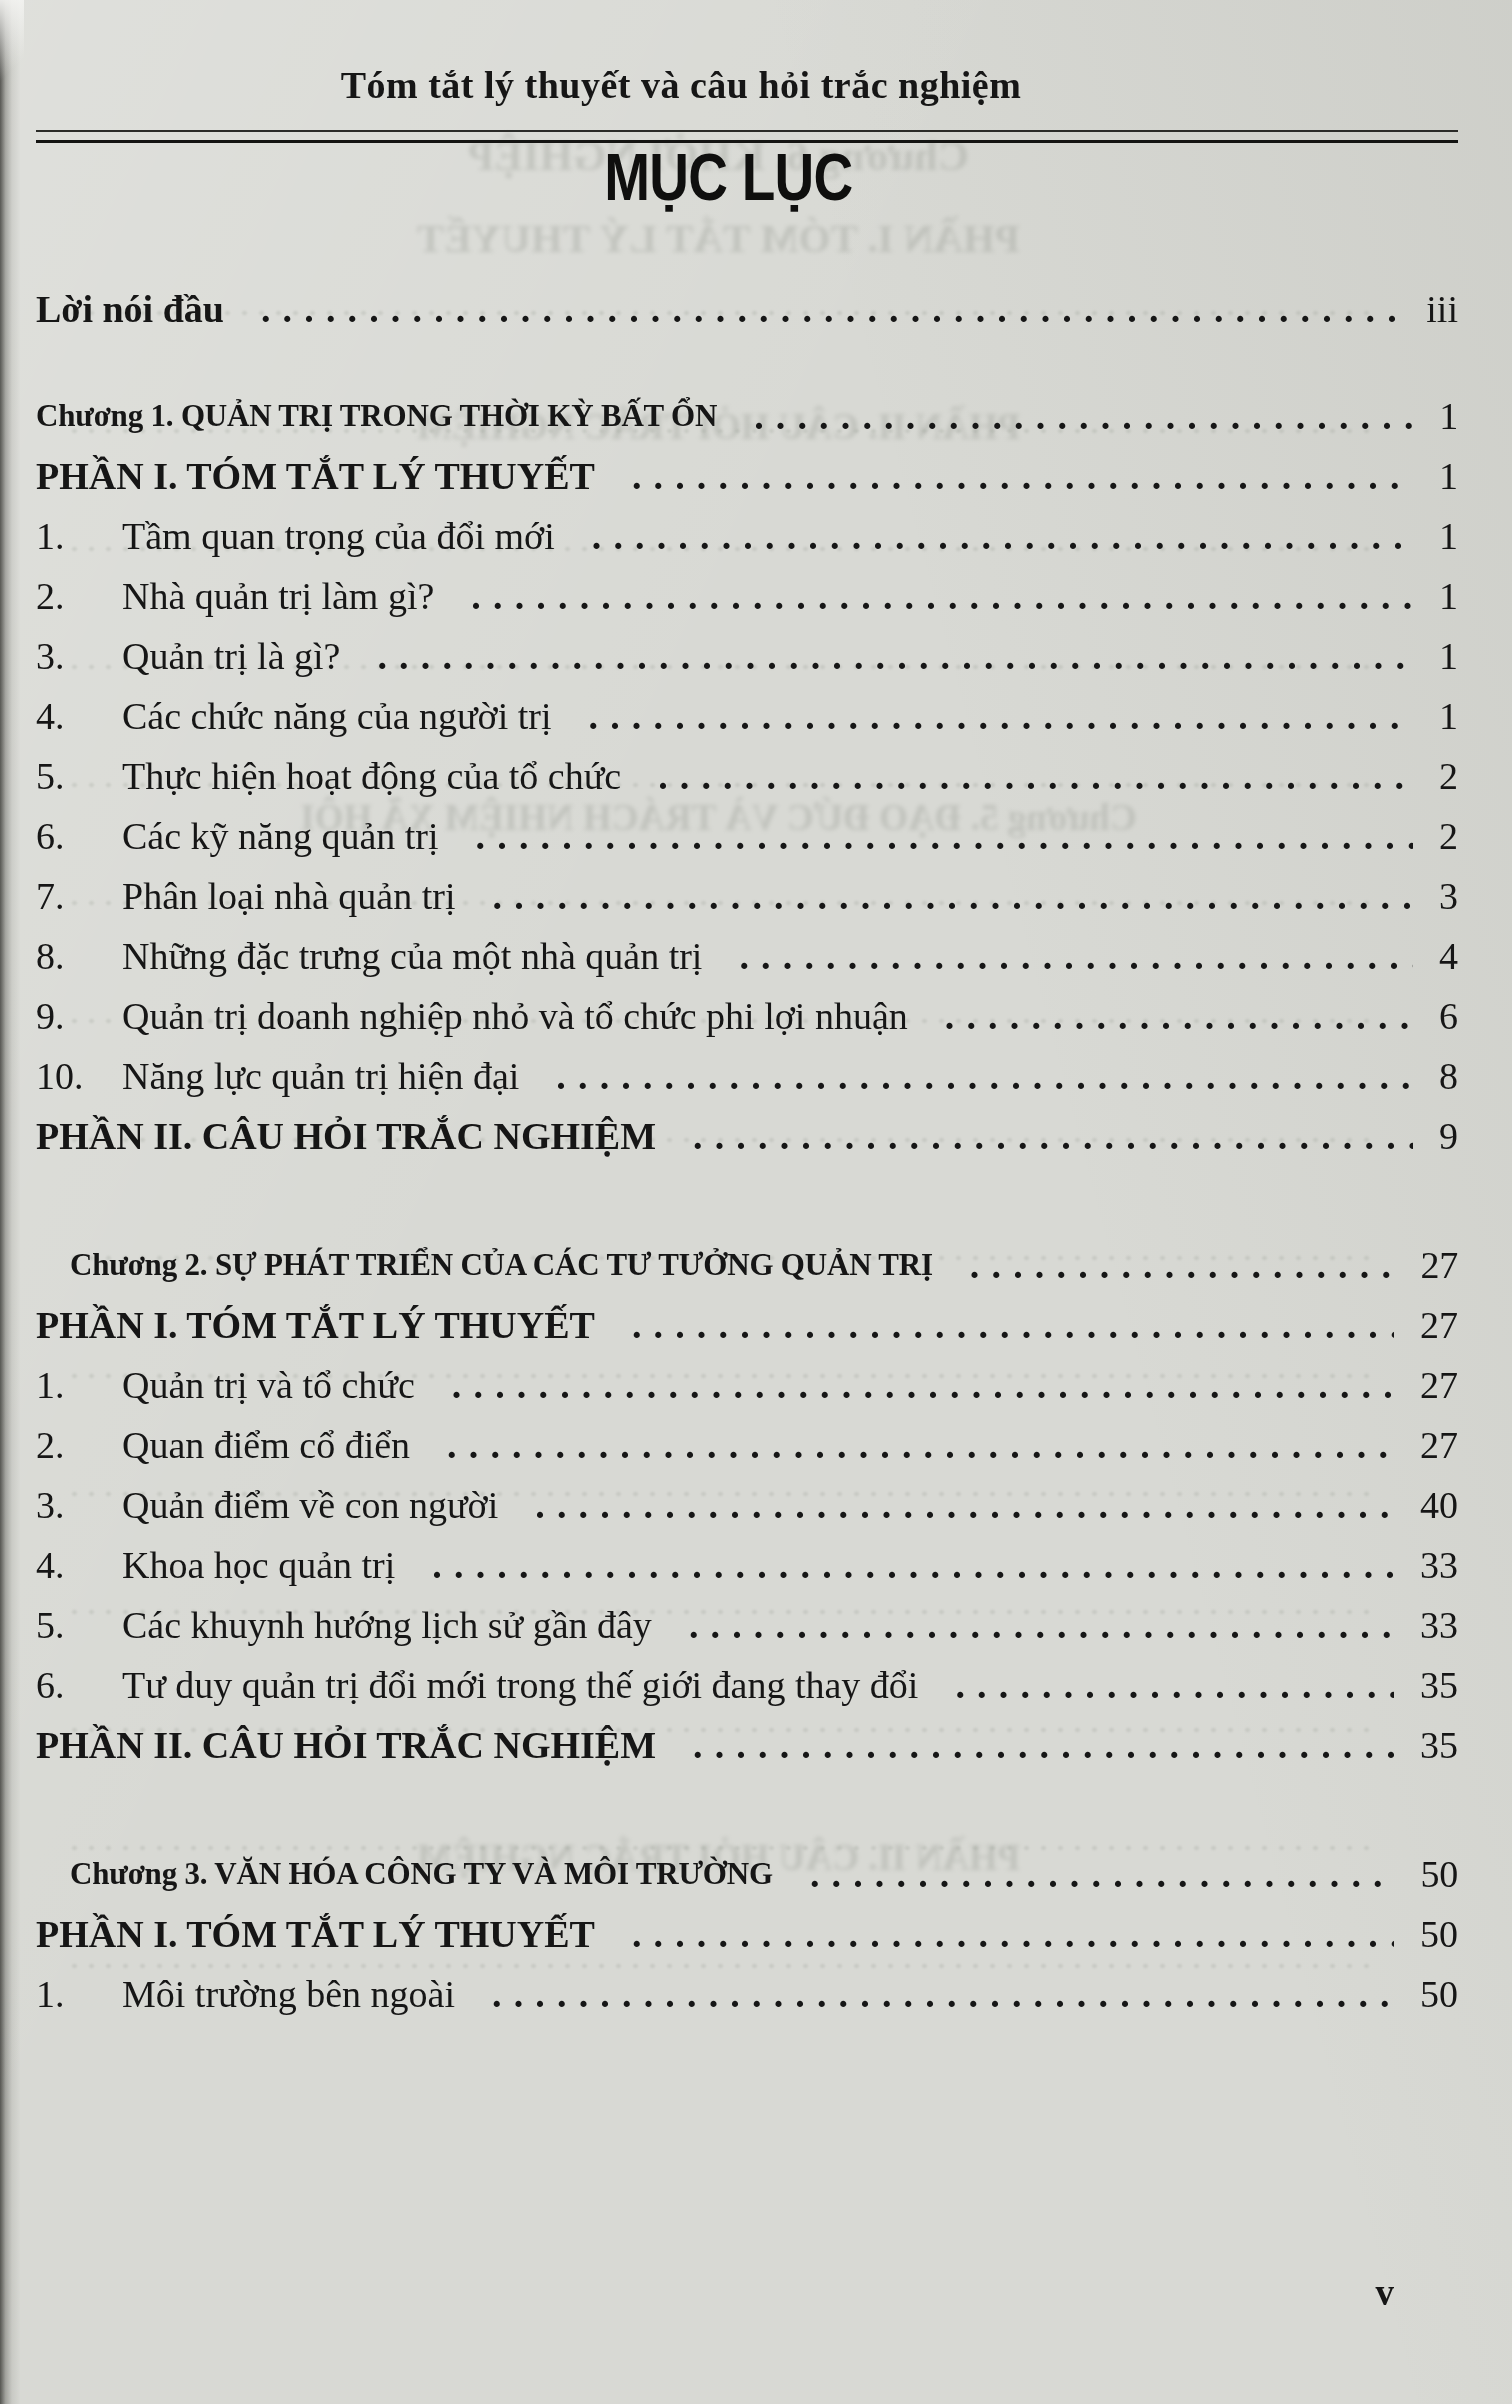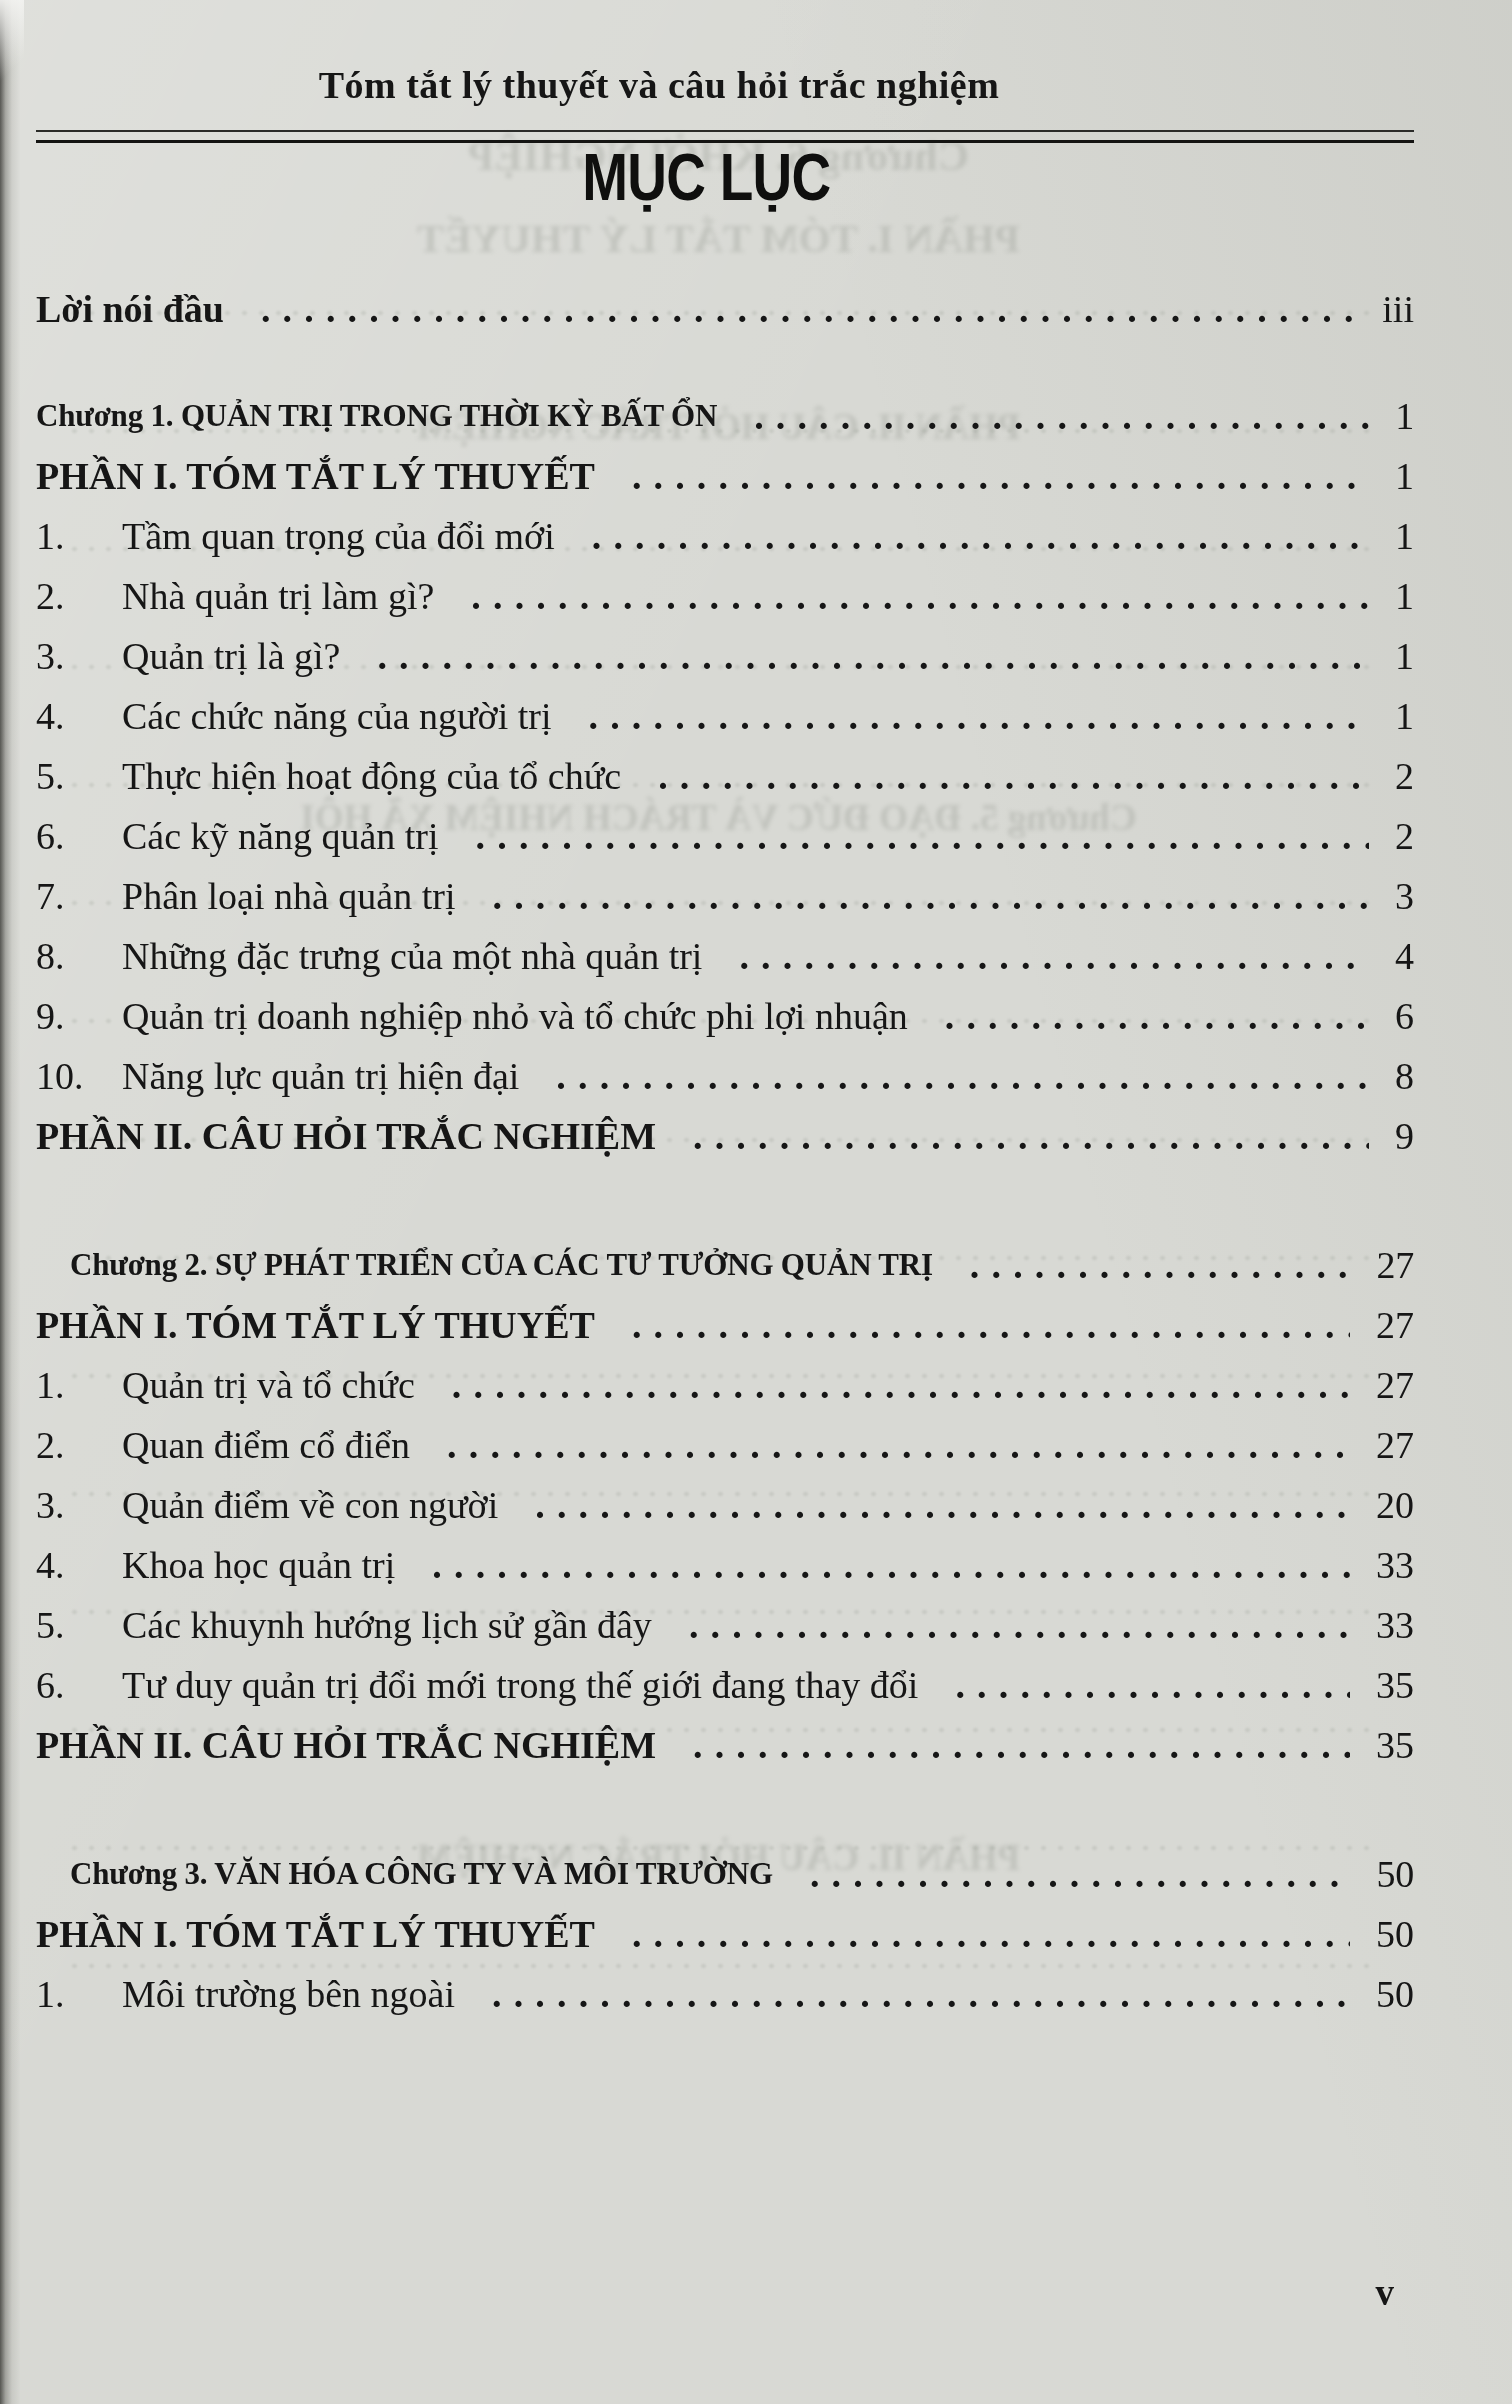--- a/index.html
+++ b/index.html
@@ -39,21 +39,21 @@
     white-space:nowrap;
     text-align:center;
   }
   .ghost .gline{
     position:absolute;left:66px;right:141px;height:7.5px;
     opacity:.28;filter:blur(0.9px);
     background-image:radial-gradient(circle 2.8px, #9aa096 0 2.1px, rgba(0,0,0,0) 2.4px);
     background-size:17px 7.5px;background-repeat:repeat-x;background-position:left center;
   }
 
-  .content{position:relative;z-index:2;padding:66px 98px 0 36px;}
+  .content{position:relative;z-index:2;padding:66px 54px 0 36px;}
 
   .running-title{
     text-align:center;
     transform:translateX(-66px);
     font-weight:700;
     font-size:38px;line-height:1.05;
     letter-spacing:0.5px;
   }
   .rule{
     margin-top:24px;
@@ -255,21 +255,21 @@
         <div class="row item">
     <span class="no">2.</span>
     <span class="label">Quan điểm cổ điển</span>
     <span class="dots">................................................................................................................................................................</span>
     <span class="pg">27</span>
   </div>
         <div class="row item">
     <span class="no">3.</span>
     <span class="label">Quản điểm về con người</span>
     <span class="dots">................................................................................................................................................................</span>
-    <span class="pg">20</span>
+    <span class="pg">40</span>
   </div>
         <div class="row item">
     <span class="no">4.</span>
     <span class="label">Khoa học quản trị</span>
     <span class="dots">................................................................................................................................................................</span>
     <span class="pg">33</span>
   </div>
         <div class="row item">
     <span class="no">5.</span>
     <span class="label">Các khuynh hướng lịch sử gần đây</span>

